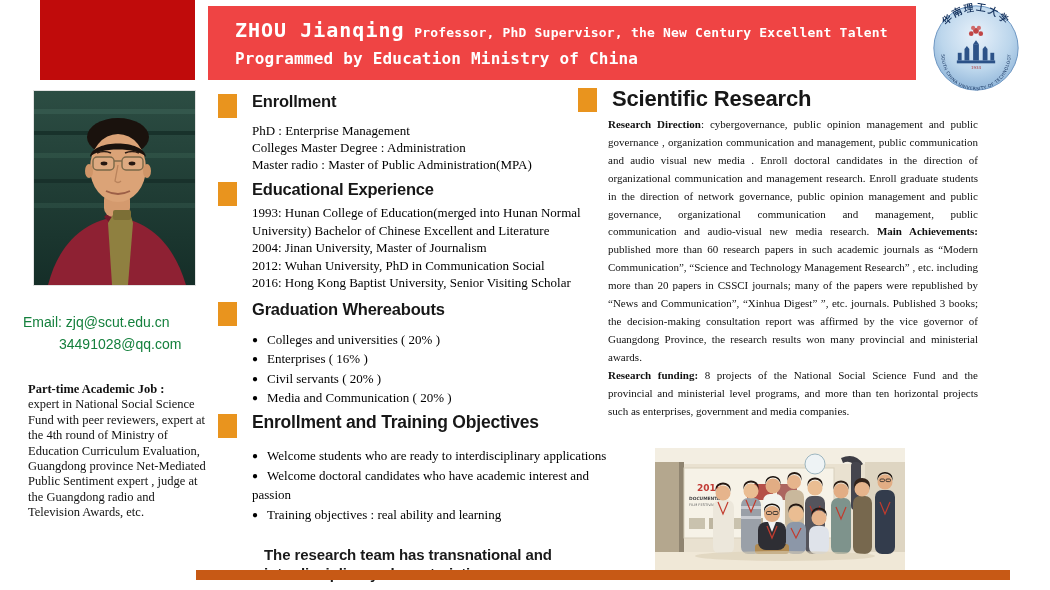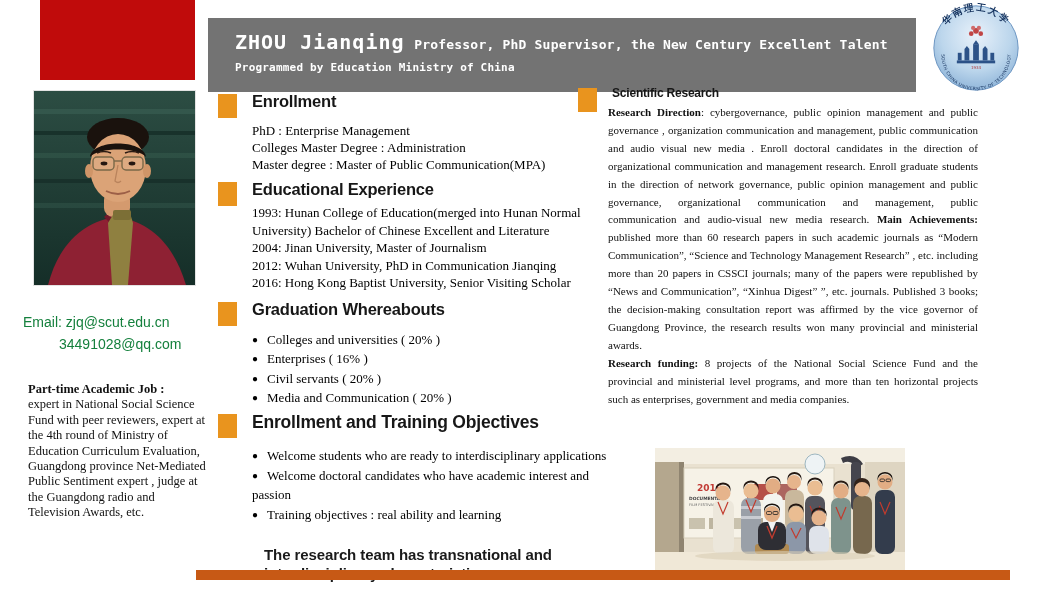--- a/index.html
+++ b/index.html
@@ -1,26 +1,26 @@
 <!DOCTYPE html>
 <html><head>
 <meta charset="utf-8">
 <style>
   html,body{margin:0;padding:0;background:#fff;}
   .slide{position:relative;width:1050px;height:590px;background:#fff;overflow:hidden;
          font-family:"Liberation Serif",serif;color:#111;}
 
   
   .red-rect{position:absolute;left:40px;top:0;width:155px;height:80px;background:#c00b0b;}
-  .header-bar{position:absolute;left:208px;top:6px;width:708px;height:74px;background:#737373;
+  .header-bar{position:absolute;left:208px;top:6px;width:708px;height:74px;background:#ef4444;
               color:#fff;font-family:"DejaVu Sans Mono",monospace;font-weight:bold;
-              padding:12px 0 0 27px;box-sizing:border-box;margin-top:12px;}
+              padding:12px 0 0 27px;box-sizing:border-box;}
   .h-name{font-size:20px;letter-spacing:1px;}
   .h-rest{font-size:13px;letter-spacing:.2px;}
-  .h-line2{font-size:11px;margin-top:7px;letter-spacing:.2px;}
+  .h-line2{font-size:16px;margin-top:7px;letter-spacing:.2px;}
 
   .logo{position:absolute;left:928px;top:2px;width:96px;height:92px;}
 
   
   .portrait{position:absolute;left:33px;top:90px;width:161px;height:194px;border:1px solid #e3e3e3;background:#fff;}
   .email{position:absolute;left:23px;top:311px;width:195px;font-family:"Liberation Sans",sans-serif;
          font-size:14px;color:#15803d;line-height:22px;}
   .email .line2{padding-left:36px;}
   .parttime{position:absolute;left:28px;top:382px;width:181px;font-size:12.5px;line-height:15.4px;color:#111;}
   .parttime .pt-label{font-weight:bold;display:block;}
@@ -39,21 +39,21 @@
   #sec-whereabouts .sec-body{margin-top:11px;line-height:19.4px;}
   #sec-objectives{top:412px;width:410px;}
   #sec-objectives .sec-title{font-size:17.5px;}
   #sec-objectives .sec-body{margin-top:13px;line-height:19.5px;}
   .dot-item .dot{font-size:10px;margin-right:9px;vertical-align:1px;}
   .statement{margin:21px 0 0 46px;width:320px;font-family:"Liberation Sans",sans-serif;
              font-weight:bold;font-size:15px;line-height:19px;color:#1a1a1a;letter-spacing:-.1px;}
 
   
   #sec-research{left:578px;top:86px;width:400px;}
-  #sec-research .sec-title{font-size:12px;}
+  #sec-research .sec-title{font-size:22px;}
   .para{margin-left:30px;width:370px;text-align:justify;font-size:11px;line-height:17.9px;color:#101010;}
   .para.first{margin-top:4px;}
   .para.funding{}
   .groupphoto{position:absolute;left:655px;top:448px;width:250px;height:124px;}
 
   .bottom-bar{position:absolute;left:196px;top:570px;width:814px;height:10px;background:#c75915;}
 </style>
 </head>
 <body>
 
@@ -153,31 +153,31 @@
     <span class="pt-label">Part-time Academic Job :</span>
     <span>expert in National Social Science Fund with peer reviewers, expert at the 4th round of Ministry of Education Curriculum Evaluation, Guangdong province Net-Mediated Public Sentiment expert , judge at the Guangdong radio and Television Awards, etc.</span>
   </div>
 
   <div class="sec" id="sec-enrollment">
     <div class="sq"></div>
     <div class="sec-title">Enrollment</div>
     <div class="sec-body">
       <div>PhD : Enterprise Management</div>
       <div>Colleges Master Degree : Administration</div>
-      <div>Master degree  : Master of Public Communication(MPA)</div>
+      <div>Master radio  : Master of Public Administration(MPA)</div>
     </div>
   </div>
 
   <div class="sec" id="sec-education">
     <div class="sq"></div>
     <div class="sec-title">Educational Experience</div>
     <div class="sec-body">
       <div>1993: Hunan College of Education(merged into Hunan Normal University) Bachelor of Chinese Excellent and Literature</div>
       <div>2004:  Jinan University, Master of Journalism</div>
-      <div>2012:  Wuhan University, PhD in Communication Jianqing</div>
+      <div>2012:  Wuhan University, PhD in Communication Social</div>
       <div>2016: Hong Kong Baptist University, Senior Visiting Scholar</div>
     </div>
   </div>
 
   <div class="sec" id="sec-whereabouts">
     <div class="sq"></div>
     <div class="sec-title">Graduation Whereabouts</div>
     <div class="sec-body">
       <div class="dot-item"><span class="dot">●</span><span>Colleges and universities  ( 20% )</span></div>
       <div class="dot-item"><span class="dot">●</span><span>Enterprises ( 16% )</span></div>

